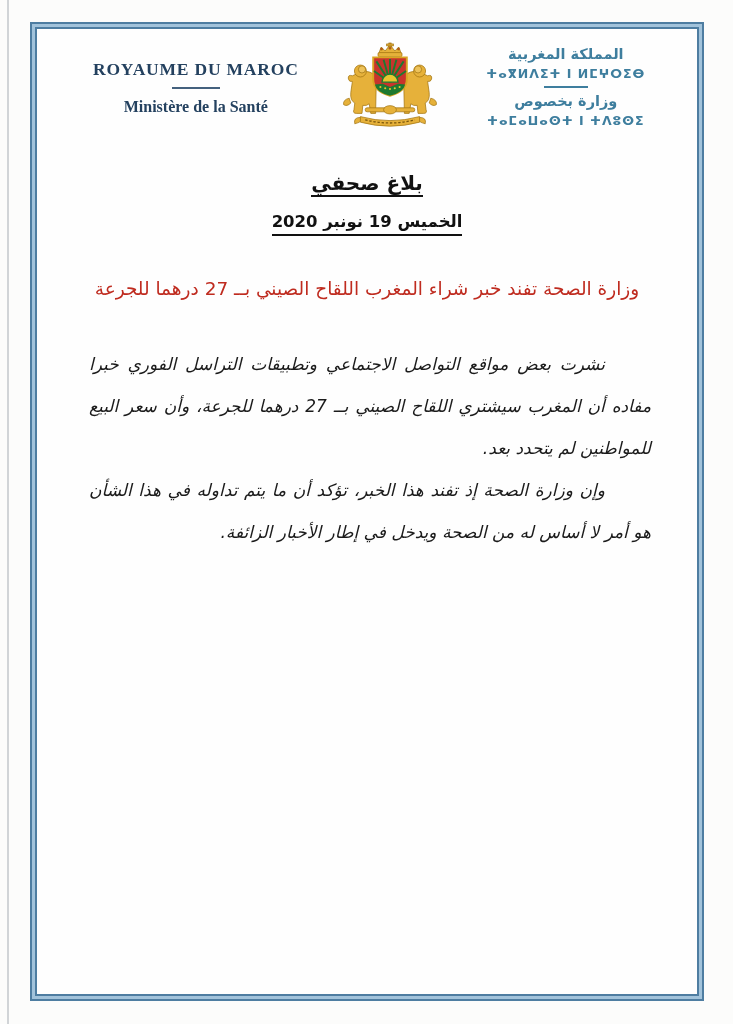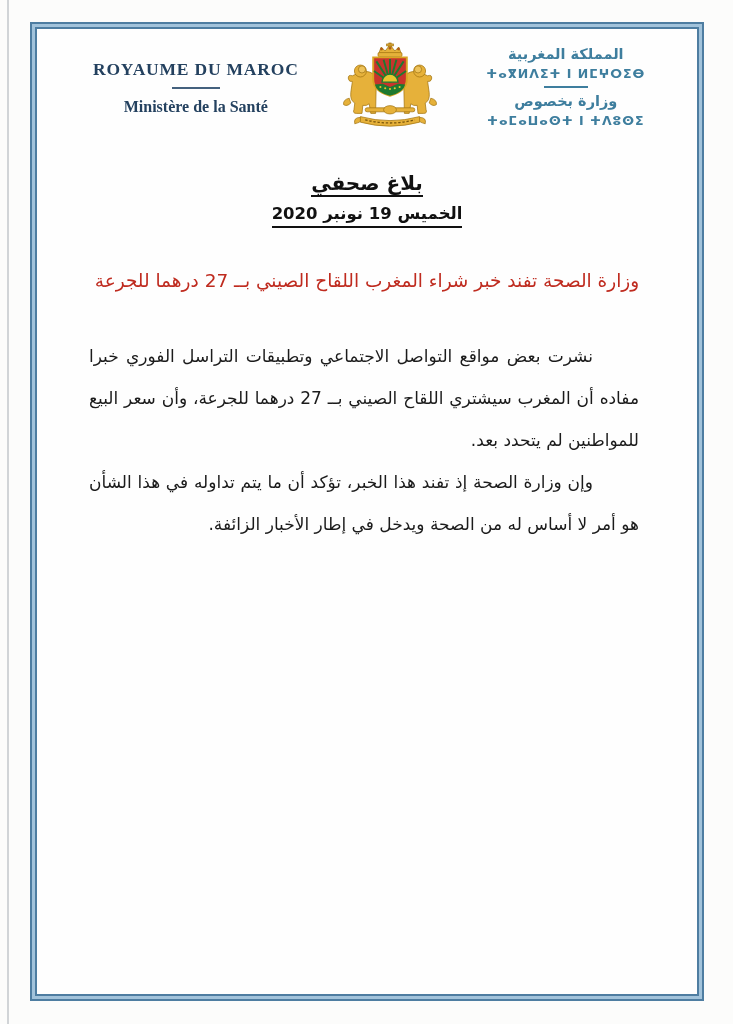--- a/index.html
+++ b/index.html
@@ -34,34 +34,34 @@
   .hdr-right .ar{font-size:14.5px;font-weight:bold;direction:rtl;line-height:1.35;}
   .hdr-right .tif{font-size:12.5px;font-weight:bold;letter-spacing:1px;line-height:1.5;white-space:nowrap;}
   .hdr-right .rule{width:44px;height:2px;background:#3e7e9e;margin:3px auto 4px;}
 
   
   .doc-title{margin-top:34px;text-align:center;direction:rtl;}
   .doc-title span{
     display:inline-block;font-size:20px;font-weight:bold;color:#111;
     border-bottom:2.5px solid #111;
   }
-  .doc-date{margin-top:7px;text-align:center;direction:rtl;}
+  .doc-date{margin-top:15px;text-align:center;direction:rtl;}
   .doc-date span{
     display:inline-block;font-size:16.5px;font-weight:bold;color:#111;
     border-bottom:2.5px solid #111;padding-bottom:3px;
   }
   .headline{
     margin-top:42px;text-align:center;direction:rtl;
     font-size:18.5px;font-weight:normal;color:#bf2b1f;padding:0 30px;
   }
 
   
   .body-text{
-    margin-top:44px;padding:0 58px 0 52px;direction:rtl;
-    color:#1b1b1b;font-size:17px;line-height:42px;text-align:justify;
+    margin-top:44px;padding:0 46px 0 52px;direction:rtl;
+    color:#1b1b1b;font-size:17px;line-height:42px;text-align:justify;font-style:italic;
   }
   .body-text p{margin:0;text-indent:46px;}
 
   
   .gold{fill:#e6b13a;stroke:#a0720e;stroke-width:.9;}
 </style>
 </head>
 <body>
 
 <div class="scan-edge"></div>

